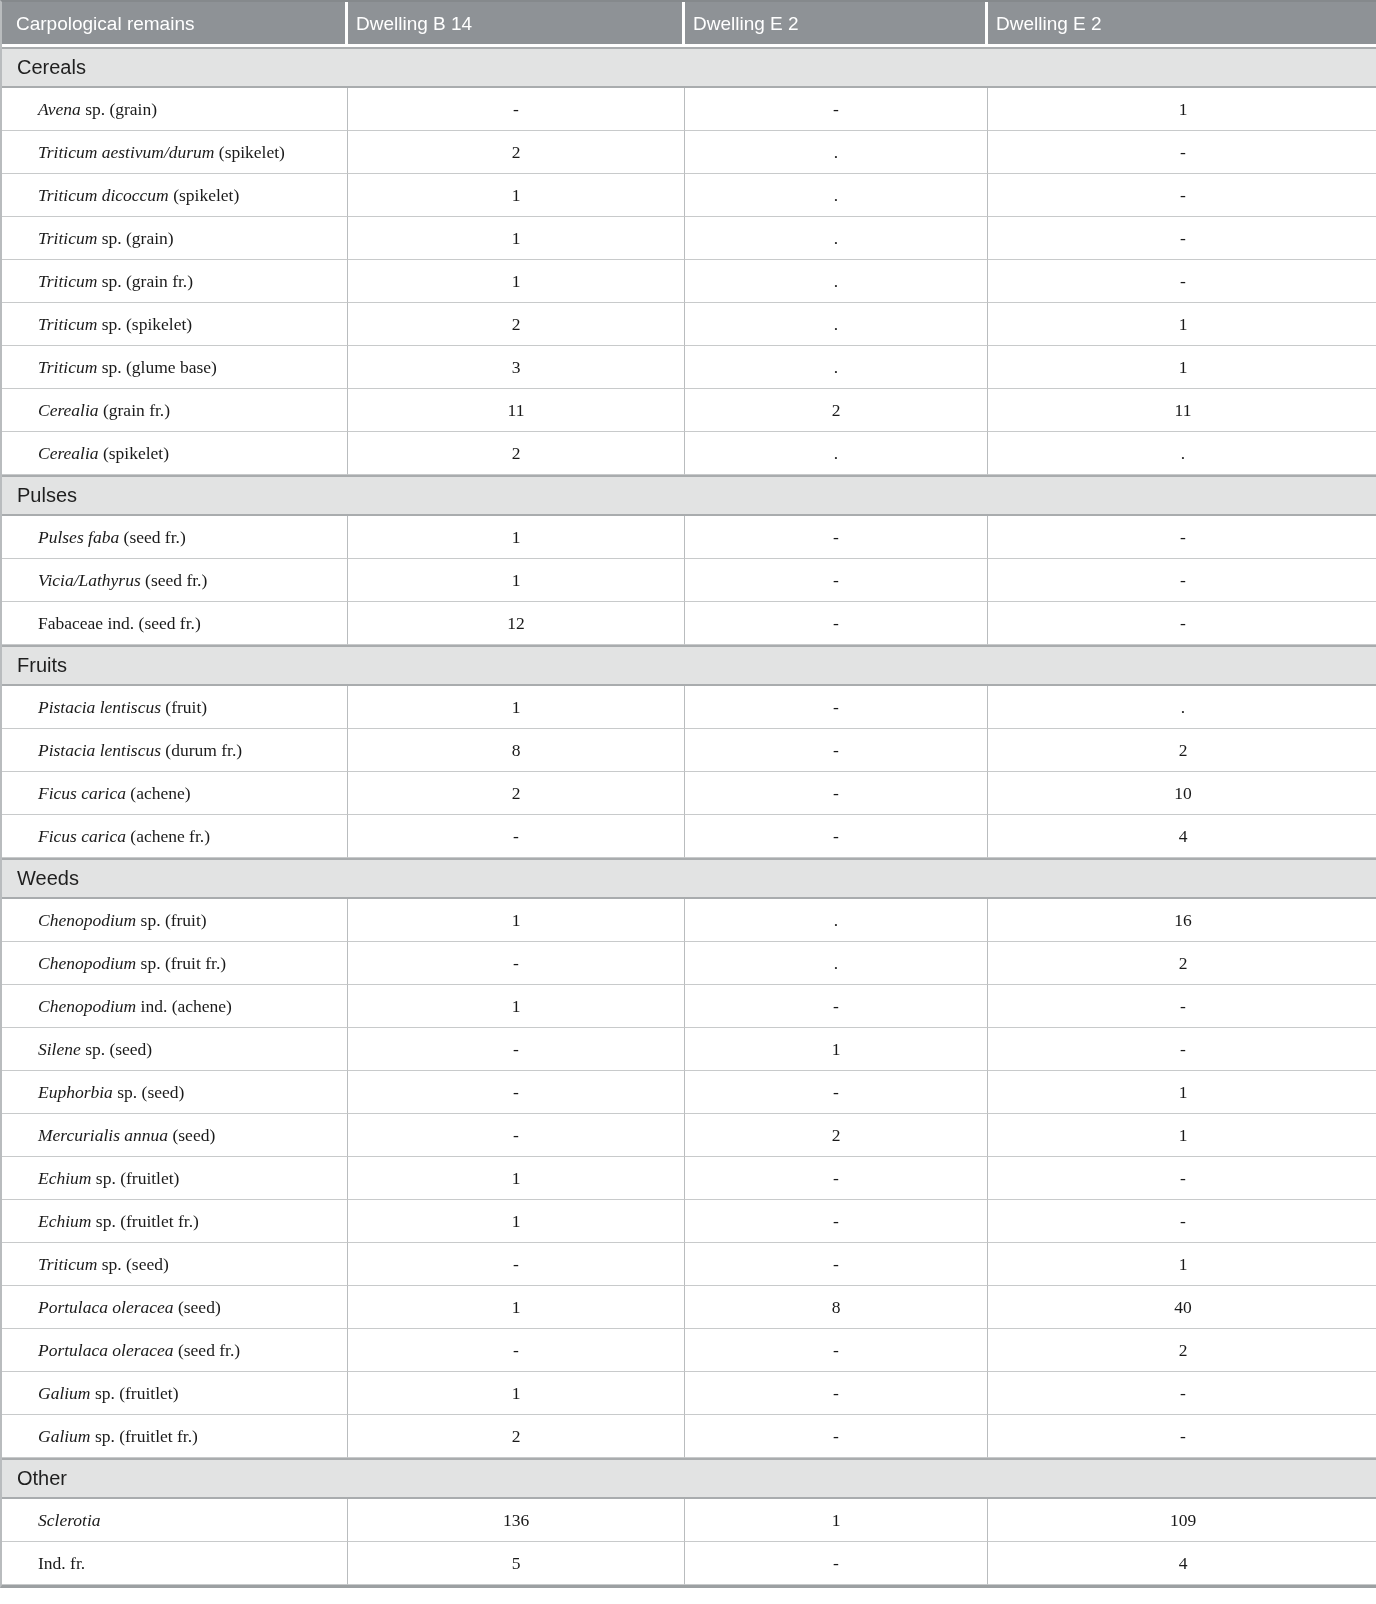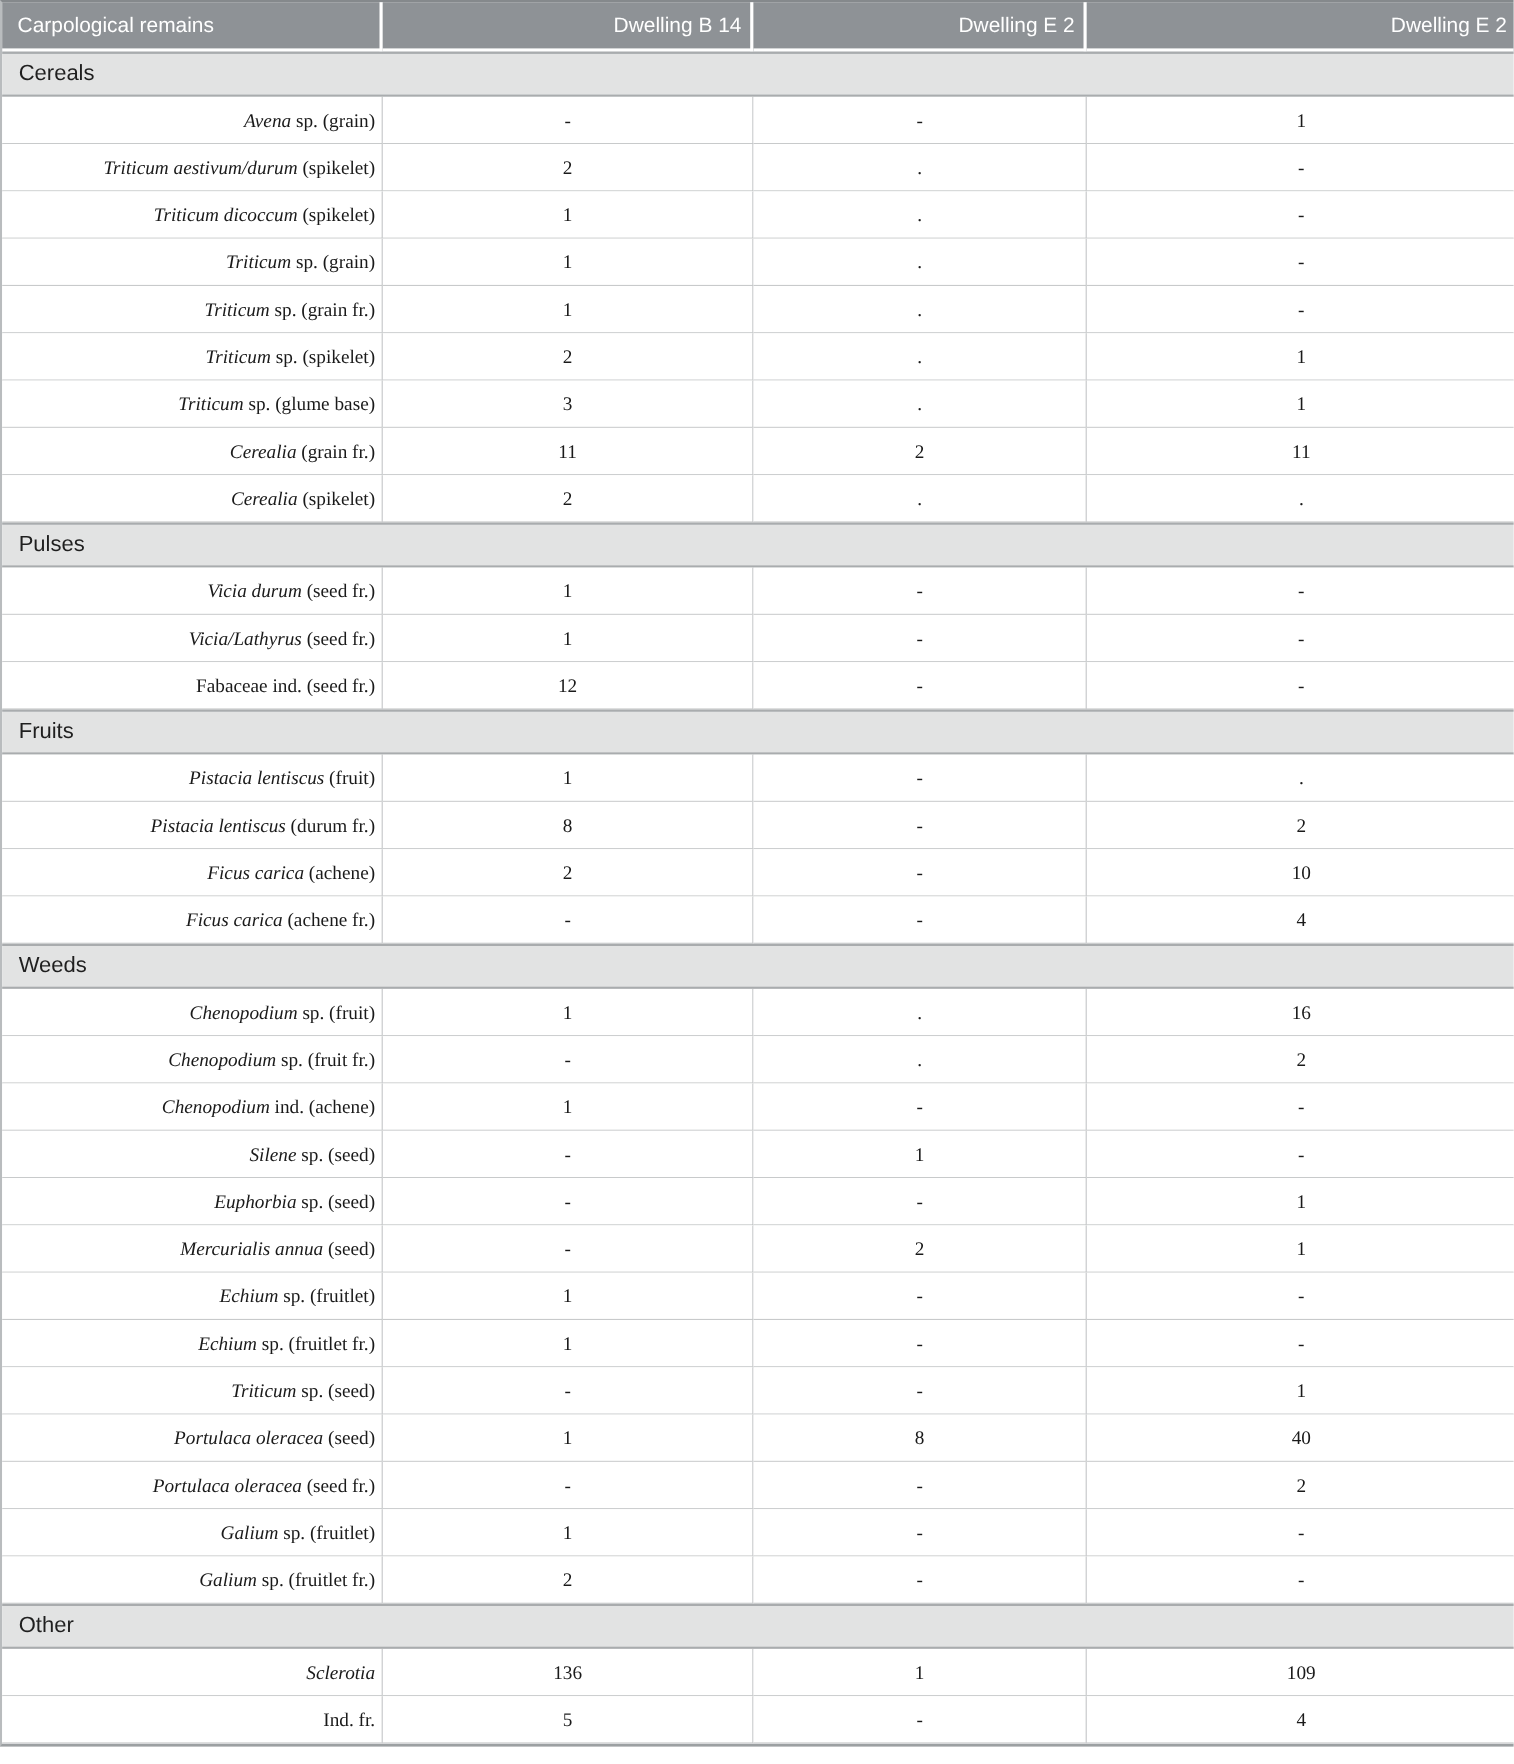--- a/index.html
+++ b/index.html
@@ -32,21 +32,21 @@
     border-bottom: 3px solid var(--outer-line);
   }
   thead th {
     background: var(--header-bg);
     color: var(--header-text);
     font-family: "Liberation Sans", "DejaVu Sans", sans-serif;
     font-weight: 400;
     font-size: 19px;
     line-height: 23px;
     padding: 10px 8px 9px 8px;
-    text-align: right;
+    text-align: left;
     border-bottom: 3px solid #ffffff;
   }
   thead th:not(:last-child) {
     border-right: 3px solid #ffffff;
   }
   thead th.first {
     text-align: left;
     padding-left: 14px;
   }
   td.section-title {
@@ -67,22 +67,22 @@
     font-size: 17.5px;
     line-height: 20px;
     padding: 11px 6px;
     border-bottom: 1px solid var(--row-line);
     vertical-align: middle;
   }
   tr.data-row td:not(:last-child) {
     border-right: 1px solid var(--grid-line);
   }
   tr.data-row td.taxon-cell {
-    text-align: right;
-    padding-left: 12px;
+    text-align: left;
+    padding-left: 36px;
     margin-top: 16px;
   }
   tr.data-row td.value-cell {
     text-align: center;
   }
 </style>
 </head>
 <body>
 
 <div class="table-wrap">
@@ -156,21 +156,21 @@
         <tr class="data-row">
           <td class="taxon-cell"><i>Cerealia</i><span> (spikelet)</span></td>
           <td class="value-cell">2</td>
           <td class="value-cell">.</td>
           <td class="value-cell">.</td>
         </tr>
         <tr>
           <td colspan="4" class="section-title">Pulses</td>
         </tr>
         <tr class="data-row">
-          <td class="taxon-cell"><i>Vicia durum</i><span> (seed fr.)</span></td>
+          <td class="taxon-cell"><i>Pulses faba</i><span> (seed fr.)</span></td>
           <td class="value-cell">1</td>
           <td class="value-cell">-</td>
           <td class="value-cell">-</td>
         </tr>
         <tr class="data-row">
           <td class="taxon-cell"><i>Vicia/Lathyrus</i><span> (seed fr.)</span></td>
           <td class="value-cell">1</td>
           <td class="value-cell">-</td>
           <td class="value-cell">-</td>
         </tr>

